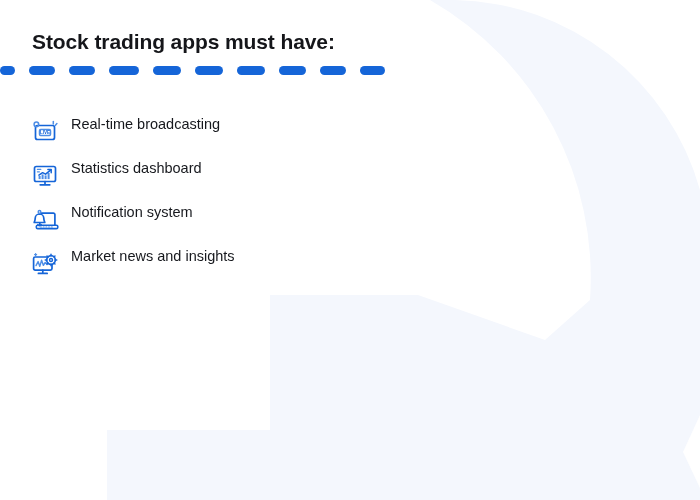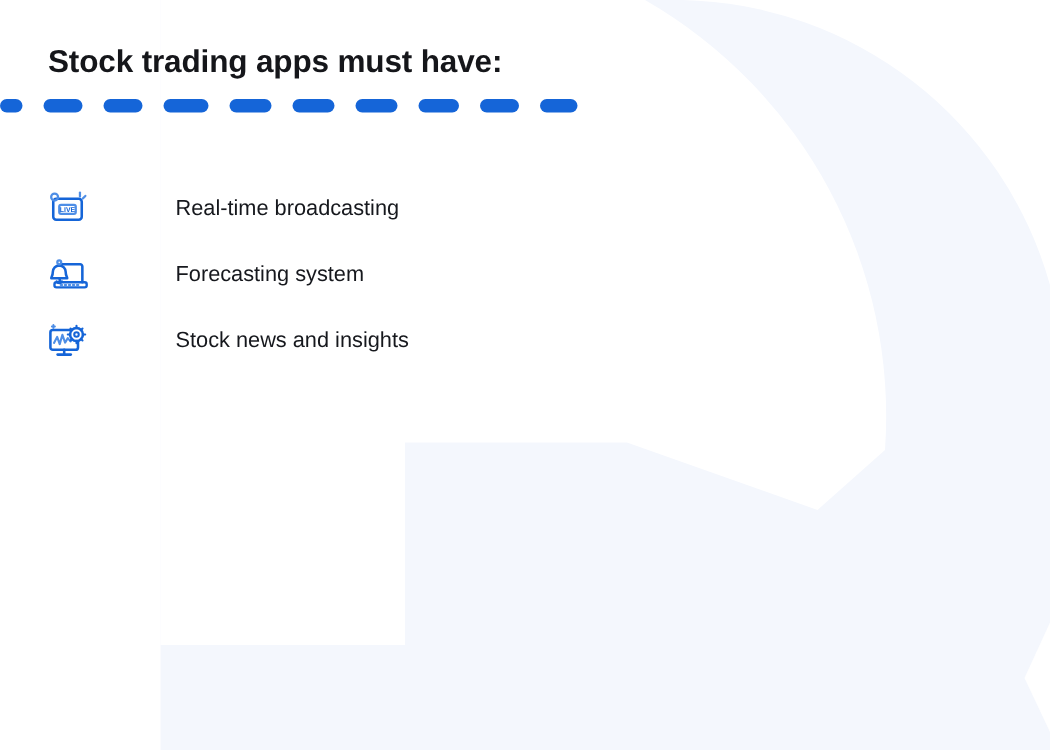--- a/index.html
+++ b/index.html
@@ -67,22 +67,20 @@
   .features {
     position: absolute;
     left: 30px;
     top: 117px;
     display: flex;
     flex-direction: column;
   }
   .feature-row {
     height: 44px;
     display: flex;
-    align-items: center;
-    gap: 46px;
   }
   .feature-icon {
     width: 30px;
     height: 30px;
     flex: 0 0 30px;
     display: block;
     margin-right: 11px;
   }
   .feature-icon svg { display: block; }
   .feature-label {
@@ -146,43 +144,61 @@
            <circle cx="6.4" cy="7.4" r="2.3" stroke="#4E8EE6" stroke-width="1.5"></circle>
            <path d="M23.3 7.0 L23.3 4.4" stroke="#4E8EE6" stroke-width="1.5"></path>
            <path d="M25.2 8.4 L26.9 6.6" stroke="#4E8EE6" stroke-width="1.5"></path>
             </svg>
           </span>
           <span class="feature-label">Real-time broadcasting</span>
         </div>
         <div class="feature-row">
           <span class="feature-icon">
             <svg width="30" height="30" viewBox="0 0 30 30" xmlns="http://www.w3.org/2000/svg" fill="none" stroke-linecap="round" stroke-linejoin="round">
+              <rect x="4.5" y="5.5" width="21" height="15" rx="1.8" stroke="#1565D8" stroke-width="1.7"></rect>
+           <rect x="6.8" y="7.8" width="4.6" height="1.2" rx="0.6" fill="#4E8EE6"></rect>
+           <rect x="6.8" y="10.2" width="3.2" height="1.2" rx="0.6" fill="#4E8EE6"></rect>
+           <rect x="8.6" y="15.0" width="2.0" height="3.1" fill="#4E8EE6"></rect>
+           <rect x="11.6" y="13.4" width="2.0" height="4.7" fill="#4E8EE6"></rect>
+           <rect x="14.6" y="14.4" width="2.0" height="3.7" fill="#4E8EE6"></rect>
+           <rect x="17.6" y="11.9" width="2.0" height="6.2" fill="#4E8EE6"></rect>
+           <path d="M8.9 14.2 L12.6 11.7 L15.6 13.2 L20.9 8.9" stroke="#1565D8" stroke-width="1.5"></path>
+           <path d="M17.9 8.6 L21.2 8.6 L21.2 11.7" stroke="#1565D8" stroke-width="1.5"></path>
+           <path d="M15 20.6 L15 23.2" stroke="#1565D8" stroke-width="1.7"></path>
+           <path d="M10.2 23.8 L19.8 23.8" stroke="#1565D8" stroke-width="1.7"></path>
+            </svg>
+          </span>
+          <span class="feature-label">Statistics dashboard</span>
+        </div>
+        <div class="feature-row">
+          <span class="feature-icon">
+            <svg width="30" height="30" viewBox="0 0 30 30" xmlns="http://www.w3.org/2000/svg" fill="none" stroke-linecap="round" stroke-linejoin="round">
               <path d="M9.8 20.2 L9.8 9.6 a1.5 1.5 0 0 1 1.5 -1.5 L23.4 8.1 a1.5 1.5 0 0 1 1.5 1.5 L24.9 20.2" stroke="#1565D8" stroke-width="1.7"></path>
            <rect x="6.3" y="20.2" width="21.5" height="3.4" rx="1.4" stroke="#1565D8" stroke-width="1.6"></rect>
            <path d="M10.4 22.0 L23.6 22.0" stroke="#4E8EE6" stroke-width="1.2" stroke-dasharray="1.1 1.6"></path>
            <path d="M5.2 13.3 a4.3 4.3 0 0 1 8.6 0 c0 2.6 1.0 3.4 1.0 4.2 L4.2 17.5 c0 -0.8 1.0 -1.6 1.0 -4.2 Z" fill="#FFFFFF" stroke="#1565D8" stroke-width="1.7"></path>
            <path d="M7.8 19.6 a1.8 1.8 0 0 0 3.4 0" stroke="#1565D8" stroke-width="1.5"></path>
            <path d="M9.5 8.0 L9.5 9.1" stroke="#1565D8" stroke-width="1.7"></path>
            <circle cx="9.5" cy="6.9" r="1.3" stroke="#4E8EE6" stroke-width="1.5" fill="#FFFFFF"></circle>
             </svg>
           </span>
-          <span class="feature-label">Forecasting system</span>
+          <span class="feature-label">Notification system</span>
         </div>
         <div class="feature-row">
           <span class="feature-icon">
             <svg width="30" height="30" viewBox="0 0 30 30" xmlns="http://www.w3.org/2000/svg" fill="none" stroke-linecap="round" stroke-linejoin="round">
               <rect x="3.6" y="8.0" width="18.4" height="13.2" rx="1.6" stroke="#1565D8" stroke-width="1.7"></rect>
            <path d="M6.0 16.6 L8.1 12.6 L9.8 17.4 L11.6 11.2 L13.4 16.4 L15.2 13.4 L17.0 15.6 L19.6 11.6" stroke="#4E8EE6" stroke-width="1.4"></path>
            <path d="M12.8 21.2 L12.8 23.6" stroke="#1565D8" stroke-width="1.7"></path>
            <path d="M8.4 24.4 L17.2 24.4" stroke="#1565D8" stroke-width="1.7"></path>
            <circle cx="21.0" cy="11.0" r="4.3" fill="#FFFFFF" stroke="#1565D8" stroke-width="1.7"></circle>
            <circle cx="21.0" cy="11.0" r="1.5" stroke="#1565D8" stroke-width="1.4"></circle>
            <path d="M21.0 5.2 L21.0 6.8 M21.0 15.2 L21.0 16.8 M15.2 11.0 L16.8 11.0 M25.2 11.0 L26.8 11.0
                     M17.0 7.0 L18.1 8.1 M23.9 13.9 L25.0 15.0 M25.0 7.0 L23.9 8.1 M18.1 13.9 L17.0 15.0" stroke="#1565D8" stroke-width="1.4"></path>
            <path d="M4.6 5.6 L6.6 5.6 M5.6 4.6 L5.6 6.6" stroke="#4E8EE6" stroke-width="1.3"></path>
             </svg>
           </span>
-          <span class="feature-label">Stock news and insights</span>
+          <span class="feature-label">Market news and insights</span>
         </div>
       </div>
 
   </div>
 </div>
 
 </body></html>

